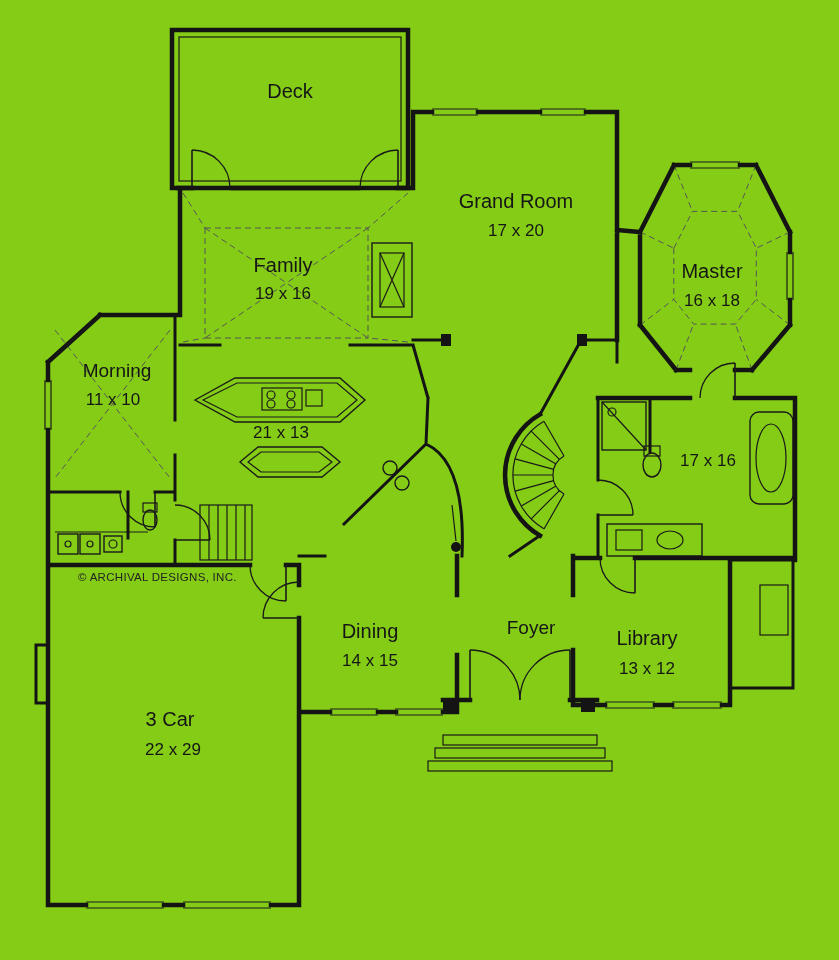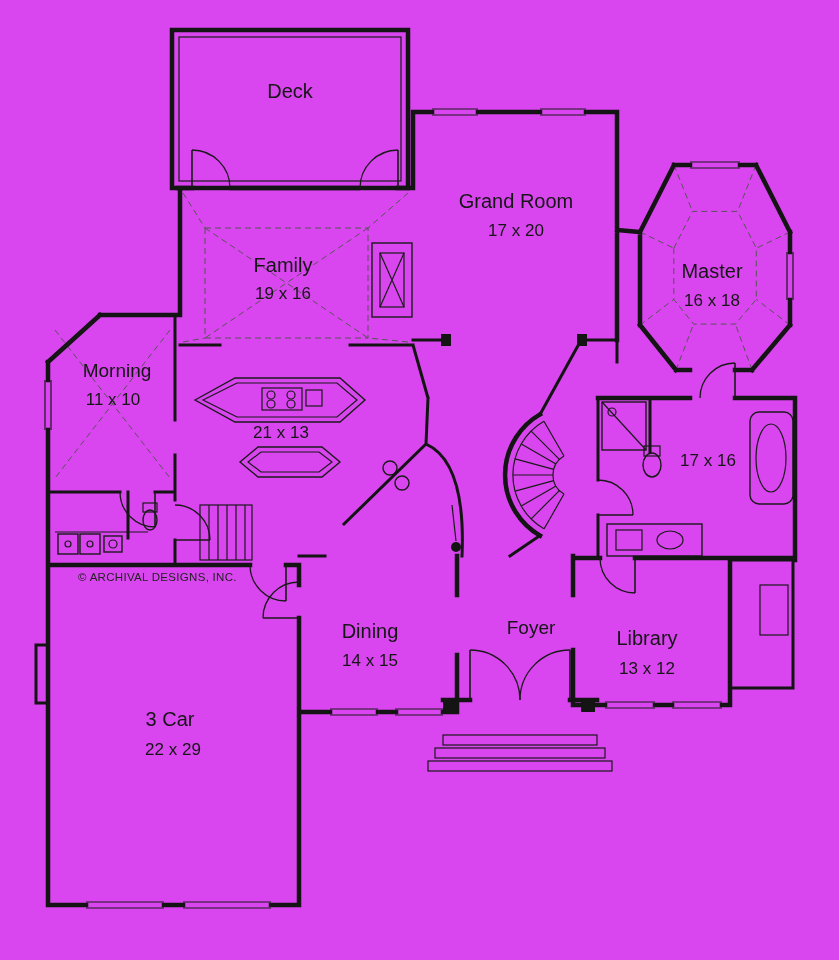--- a/index.html
+++ b/index.html
@@ -1,16 +1,16 @@
 <!DOCTYPE html>
 <html><head>
 <meta charset="utf-8">
 <style>
   html,body{margin:0;padding:0;background:#ffffff;}
-  .plan{position:relative;width:839px;height:960px;background:#d946ef;overflow:hidden;}
+  .plan{position:relative;width:839px;height:960px;background:#84cc16;overflow:hidden;}
   svg{position:absolute;left:0;top:0;}
   .room-name{font-family:"Liberation Sans",sans-serif;font-size:20px;fill:#161616;}
   .room-dims{font-family:"Liberation Sans",sans-serif;font-size:17px;fill:#161616;}
   .room-name-sm{font-family:"Liberation Sans",sans-serif;font-size:19px;fill:#161616;}
   .copyright{font-family:"Liberation Sans",sans-serif;font-size:11.5px;letter-spacing:.3px;fill:#222;}
   .wall-ext{stroke:#141414;stroke-width:4.5;fill:none;stroke-linecap:square;}
   .wall-int{stroke:#141414;stroke-width:3;fill:none;stroke-linecap:square;}
   .thin{stroke:#1a1a1a;stroke-width:1.2;fill:none;}
   .fix{stroke:#1a1a1a;stroke-width:1.4;fill:none;}
   .dash{stroke:#555;stroke-width:1;fill:none;stroke-dasharray:6 4;}

